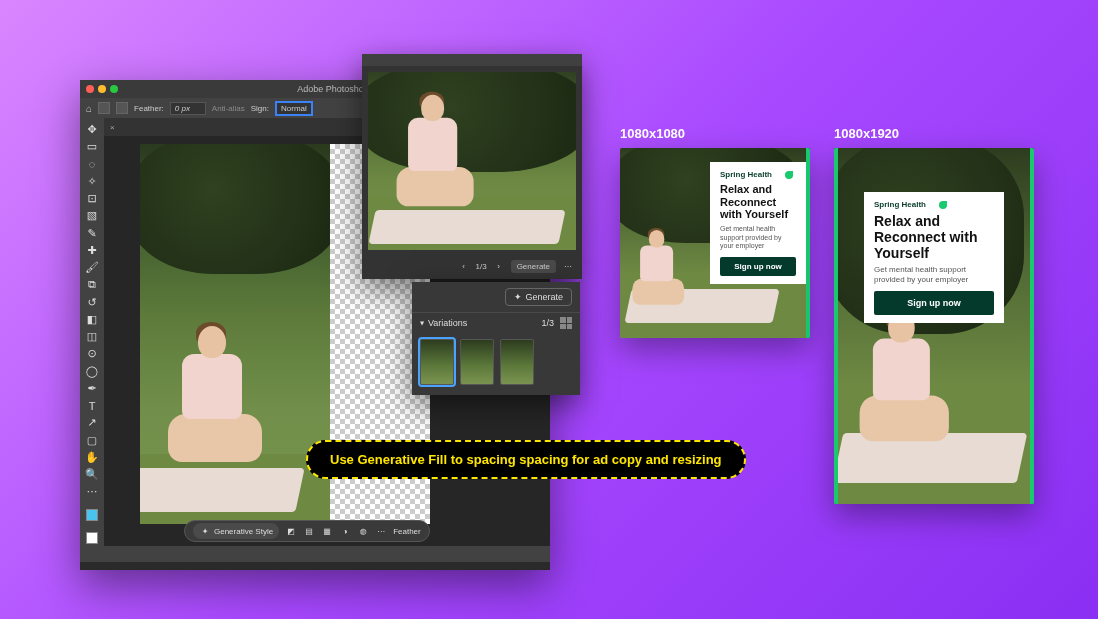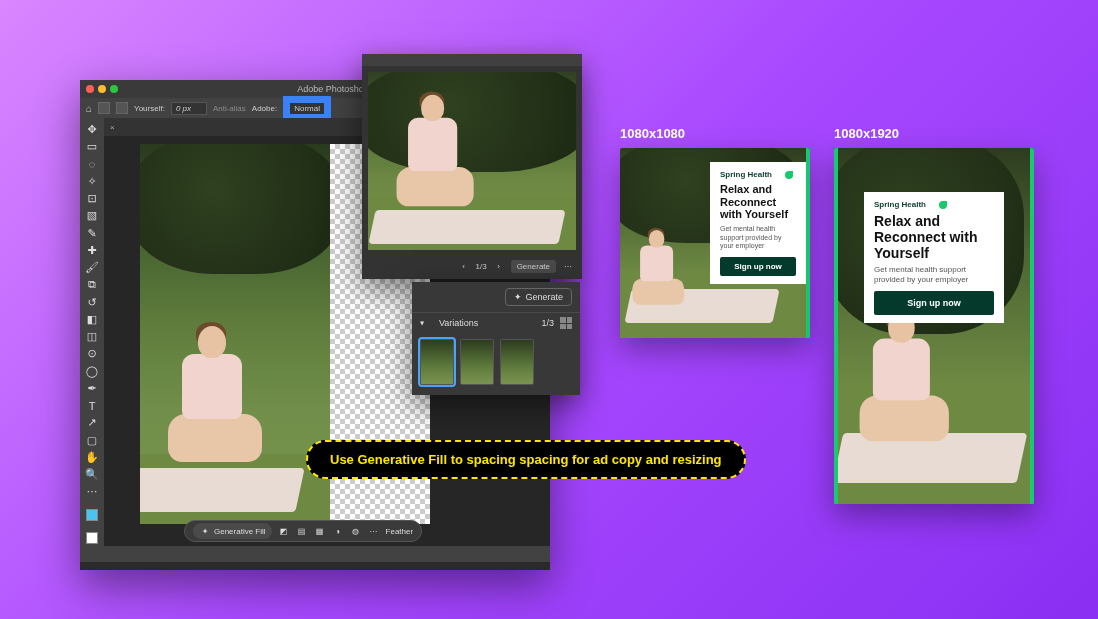--- a/index.html
+++ b/index.html
@@ -23,21 +23,21 @@
 }
 .traffic { width: 8px; height: 8px; border-radius: 50%; }
 .tred { background: #ff5f57; } .tyellow { background: #febc2e; } .tgreen { background: #28c840; }
 .titlebar-label { flex: 1; text-align: center; font-size: 9px; color: #bbb; }
 .optbar {
   height: 20px; background: #424242; display: flex; align-items: center;
   gap: 6px; padding: 0 6px; font-size: 8px; color: #ccc;
 }
 .opt-icon { width: 12px; height: 12px; background: #555; border: 1px solid #666; }
 .opt-field { background: #333; border: 1px solid #555; padding: 1px 4px; width: 36px; font-style: italic; }
-.opt-sel { background: #333; border: 7px solid #3b82f6; padding: 1px 4px; }
+.opt-sel { background: #333; border: 2px solid #3b82f6; padding: 1px 4px; }
 .main-area { display: flex; height: calc(100% - 38px - 24px); }
 .toolcol { width: 24px; background: #424242; display: flex; flex-direction: column; align-items: center; padding-top: 4px; gap: 2px; }
 .tool { width: 20px; height: 18px; display: flex; align-items: center; justify-content: center; color: #ddd; font-size: 11px; cursor: pointer; }
 .tool.swatch { margin-top: 6px; }
 .swatch-box { width: 12px; height: 12px; border: 1px solid #888; }
 .canvas-area { flex: 1; background: #262626; position: relative; overflow: hidden; }
 .tabbar { height: 18px; background: #333; font-size: 8px; color: #aaa; padding-left: 6px; display: flex; align-items: center; }
 .canvas { position: absolute; left: 36px; top: 26px; width: 290px; height: 380px; display: flex; }
 .canvas-photo { width: 190px; height: 100%; background: linear-gradient(180deg, #2a3a1e 0%, #3f5c2e 20%, #5d7a3b 45%, #718f4a 70%, #7a954f 100%); position: relative; overflow: hidden; }
 .person { position: absolute; left: 20px; bottom: 38px; width: 110px; height: 160px; }
@@ -82,21 +82,21 @@
 .gen-btn-sm { background: #4a4a4a; border-radius: 3px; padding: 2px 6px; cursor: pointer; }
 
 .var-panel {
   position: absolute; left: 412px; top: 282px; width: 168px;
   background: #383838; box-shadow: 0 10px 28px rgba(0,0,0,.5);
   color: #ddd; font-size: 9px;
 }
 .var-top { display: flex; justify-content: flex-end; padding: 6px 8px; }
 .gen-btn { display: flex; align-items: center; gap: 4px; border: 1px solid #666; border-radius: 4px; padding: 3px 8px; cursor: pointer; }
 .var-hrow { display: flex; align-items: center; justify-content: space-between; padding: 4px 8px; border-top: 1px solid #4a4a4a; }
-.var-hrow .lbl { display: flex; align-items: flex-end; gap: 15px; }
+.var-hrow .lbl { display: flex; align-items: flex-end; gap: 4px; }
 .chev { display: inline-block; transform: rotate(90deg); font-size: 8px; }
 .var-grid-ic { width: 12px; height: 12px; display: grid; grid-template-columns: 1fr 1fr; grid-template-rows: 1fr 1fr; gap: 1px; }
 .var-grid-ic span { background: #888; }
 .var-thumbs { display: flex; gap: 6px; padding: 6px 8px 10px; }
 .thumb { width: 34px; height: 46px; background: linear-gradient(180deg,#2d3c1f 0%,#5d7a3b 60%,#7b9350 100%); border: 1px solid #555; border-radius: 2px; cursor: pointer; }
 .thumb.sel { outline: 2px solid #4aa3ff; }
 
 .callout {
   position: absolute; left: 306px; top: 440px;
   background: #000; color: #ffe600;
@@ -140,24 +140,24 @@
   <div class="titlebar">
     <div class="traffic tred"></div>
     <div class="traffic tyellow"></div>
     <div class="traffic tgreen"></div>
     <div class="titlebar-label">Adobe Photoshop</div>
   </div>
   <div class="optbar">
     <span style="font-size:10px">⌂</span>
     <div class="opt-icon"></div>
     <div class="opt-icon"></div>
-    <span>Yourself:</span>
+    <span>Feather:</span>
     <span class="opt-field">0 px</span>
     <span style="opacity:.5">Anti-alias</span>
-    <span>Adobe:</span>
+    <span>Sign:</span>
     <span class="opt-sel">Normal</span>
   </div>
   <div class="main-area">
     <div class="toolcol">
       <div class="tool">✥</div>
       <div class="tool">▭</div>
       <div class="tool">◌</div>
       <div class="tool">✧</div>
       <div class="tool">⊡</div>
       <div class="tool">▧</div>
@@ -196,21 +196,21 @@
               <div class="torso"></div>
               <div class="hair"></div>
               <div class="head"></div>
           </div>
         </div>
         <div class="checker"></div>
       </div>
       <div class="ctx-toolbar">
         <div class="ctx-pill">
           <span class="ctx-ic">✦</span>
-          <span>Generative Fill</span>
+          <span>Generative Style</span>
         </div>
         <span class="ctx-ic">◩</span>
         <span class="ctx-ic">▤</span>
         <span class="ctx-ic">▦</span>
         <span class="ctx-ic">◑</span>
         <span class="ctx-ic">◍</span>
         <span class="ctx-ic">⋯</span>
         <span>Feather</span>
       </div>
     </div>

